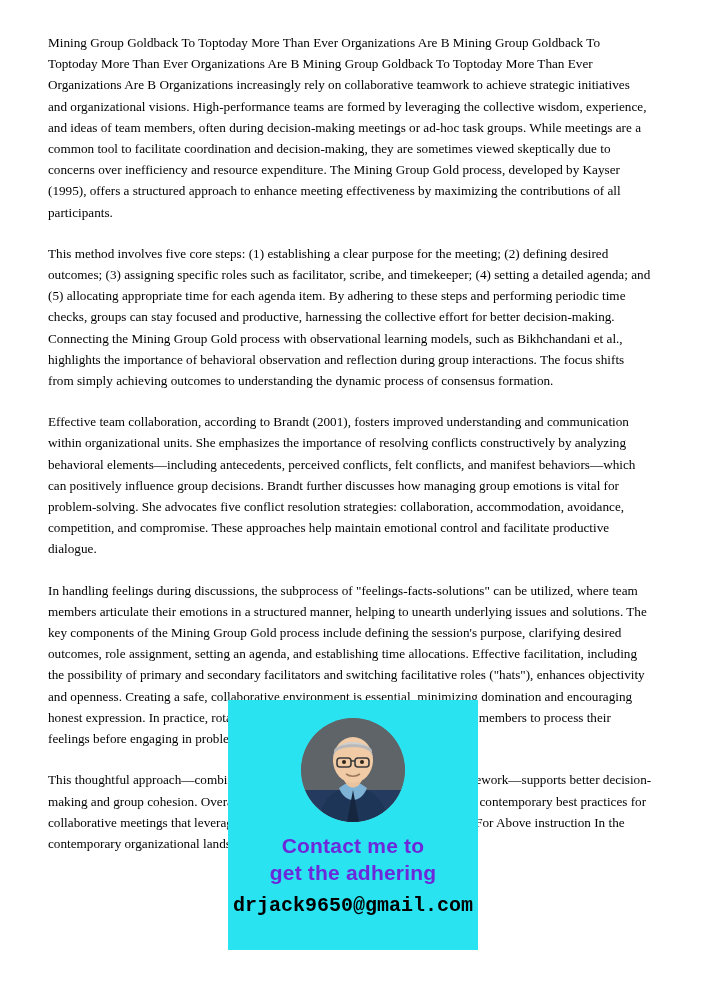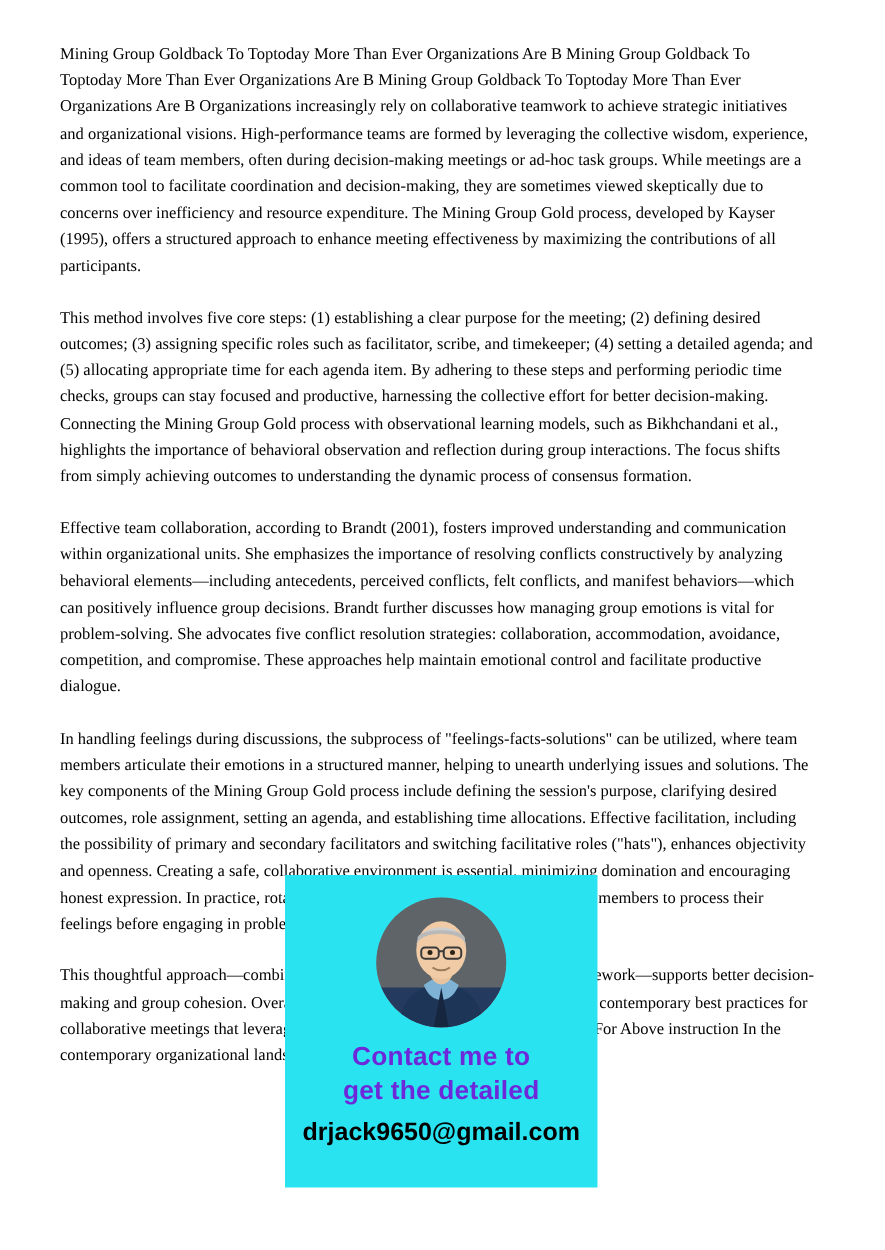--- a/index.html
+++ b/index.html
@@ -69,21 +69,21 @@
     font-family: "Liberation Sans", sans-serif;
     font-weight: bold;
     font-size: 21px;
     line-height: 27px;
     color: #6d28d9;
     letter-spacing: 0.2px;
   }
   .overlay-email {
     margin-top: 8px;
     text-align: center;
-    font-family: Liberation Sans, sans-serif;
+    font-family: Liberation Mono, monospace;
     font-weight: bold;
     font-size: 20px;
     line-height: 24px;
     color: #000000;
   }
 </style>
 </head>
 <body>
 
 <div class="page">
@@ -118,18 +118,18 @@
           <rect x="54" y="40" width="14" height="9" rx="3" fill="none" stroke="#3a3a3a" stroke-width="1.6"></rect>
           <line x1="50" y1="43" x2="54" y2="43" stroke="#3a3a3a" stroke-width="1.6"></line>
           <circle cx="43" cy="44" r="2" fill="#2c2416"></circle>
           <circle cx="61" cy="44" r="2" fill="#2c2416"></circle>
           <path d="M45 56 C49 59 55 59 59 56" stroke="#9c7a5c" stroke-width="1.6" fill="none"></path>
         </g>
       </svg>
     </div>
     <div class="overlay-text">
       <div>Contact me to</div>
-      <div>get the detailed</div>
+      <div>get the adhering</div>
     </div>
     <div class="overlay-email">drjack9650@gmail.com</div>
   </div>
 
 </div>
 
 </body></html>

